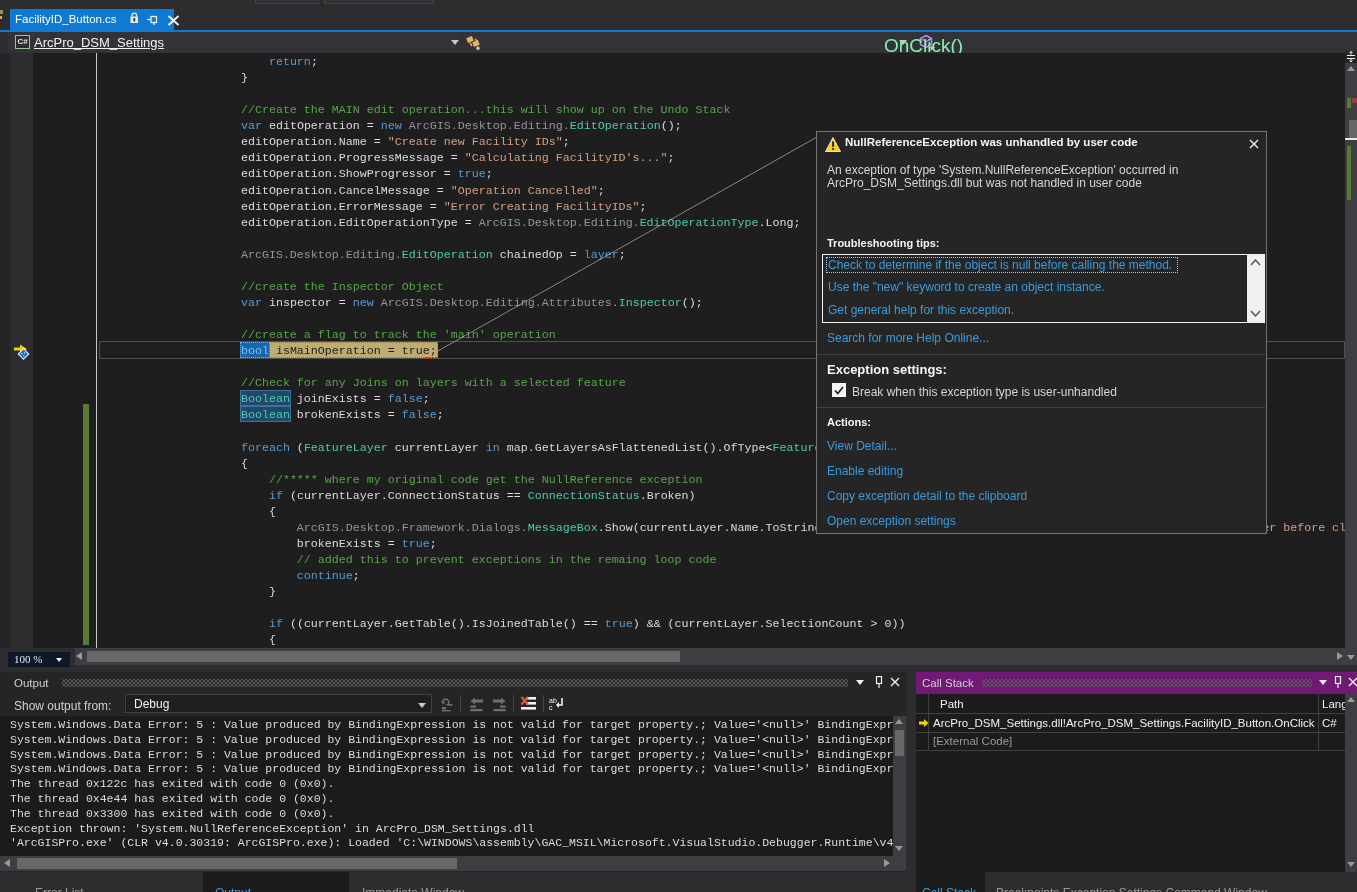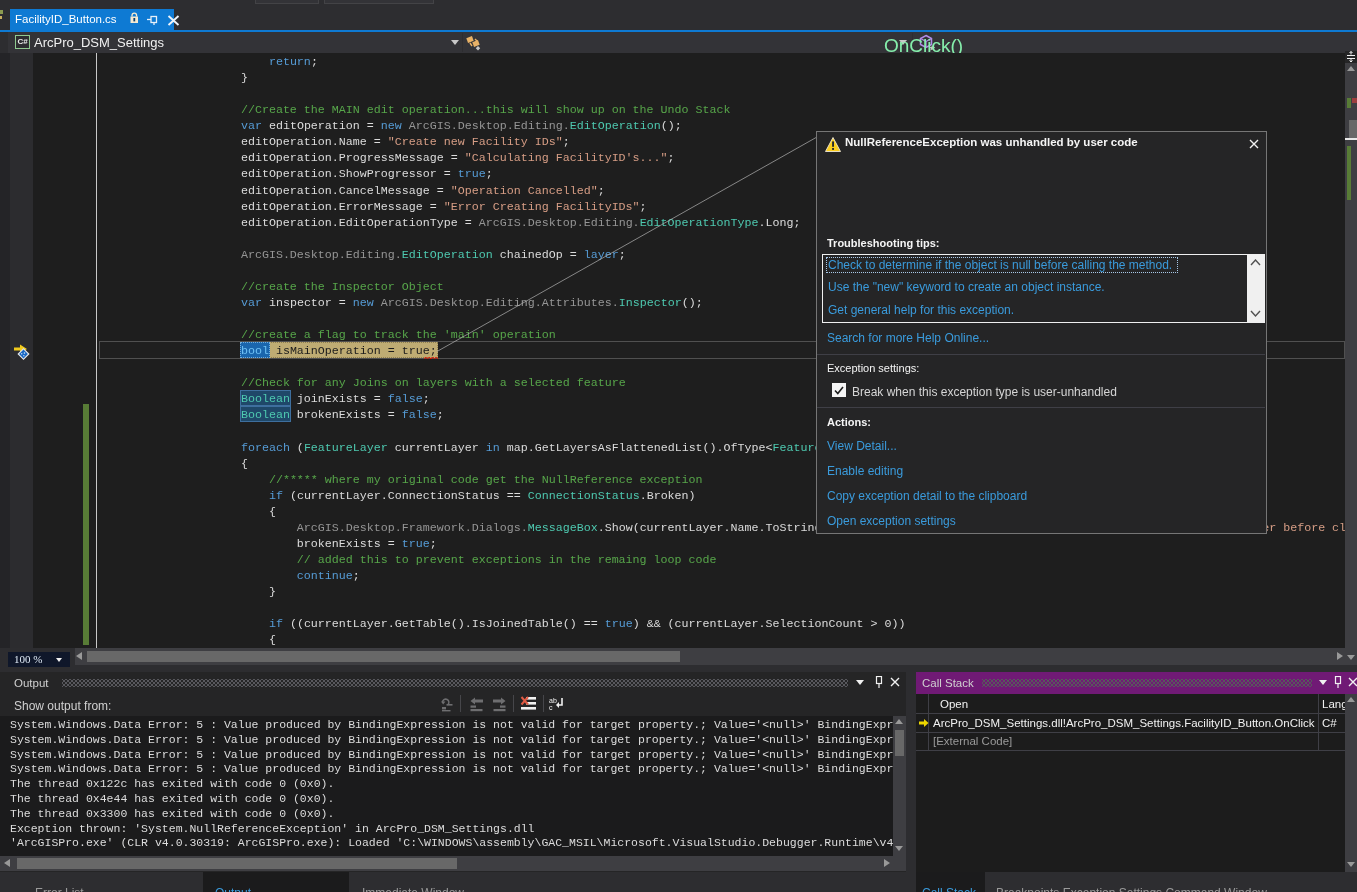--- a/index.html
+++ b/index.html
@@ -44,21 +44,21 @@
     </g>
   </svg>
 </div>
 <div class="abs" style="left:0;top:30px;width:1357px;height:2px;background:#0e7ad3"></div>
 
 <div class="abs" style="left:0;top:32px;width:1357px;height:21px;background:#2d2d30;">
   <div class="abs" style="left:8px;top:0;width:1349px;height:21px;background:#333337;"></div>
   <div class="abs" style="left:462px;top:1px;width:1px;height:19px;background:#2d2d30"></div>
   <div class="abs" style="left:912px;top:1px;width:1px;height:19px;background:#2d2d30"></div>
   <div class="abs" style="left:15px;top:3px;width:15px;height:14px;border:1px solid #8fc98f;background:#2d2d30;color:#e8e8e8;font-size:8px;font-weight:bold;text-align:center;line-height:12px">C#</div>
-  <div class="abs" style="left:34px;top:3px;color:#f1f1f1;font-size:13px;">ArcPro_DSM_Settings</div>
+  <div class="abs" style="left:34px;top:3px;color:#f1f1f1;font-size:13px;text-decoration:underline;">ArcPro_DSM_Settings</div>
   <div class="abs" style="left:451px;top:8px;width:0;height:0;border-left:4px solid transparent;border-right:4px solid transparent;border-top:5px solid #c8c8c8"></div>
   <svg class="abs" style="left:466px;top:3px" width="16" height="16" viewBox="0 0 16 16">
     <rect x="1" y="2" width="6" height="5" fill="#e8b267" transform="rotate(-20 4 4.5)"></rect>
     <rect x="7" y="6" width="6" height="5" fill="#e8b267" transform="rotate(-20 10 8.5)"></rect>
     <path d="M4 8 l2 3 M9 4 l2 2" stroke="#e8b267" stroke-width="1.4" fill="none"></path>
     <path d="M12 11 l2.2 2.2 -2.2 2.2 -2.2 -2.2 z" fill="#c8c8c8"></path>
   </svg>
   <div class="abs" style="left:486px;top:3px;color:#f1f1f1;font-size:13.5px;margin-top:42px;">ArcPro_DSM_Settings.FacilityID_Button</div>
   <div class="abs" style="left:899px;top:8px;width:0;height:0;border-left:4px solid transparent;border-right:4px solid transparent;border-top:5px solid #c8c8c8"></div>
   <svg class="abs" style="left:919px;top:2px" width="18" height="18" viewBox="0 0 18 18">
@@ -164,39 +164,40 @@
 <div class="abs" style="left:816px;top:131px;width:451px;height:403px;background:#252526;border:1px solid #767676;color:#d6d6d6;font-size:12px;">
   <svg class="abs" style="left:8px;top:5px" width="16" height="15" viewBox="0 0 16 15">
     <path d="M8 0.5 L15.5 14.5 H0.5 Z" fill="#fbce1e" stroke="#efe9d8" stroke-width="0.9"></path>
     <rect x="7.1" y="4.4" width="1.9" height="5.4" fill="#262a2e"></rect>
     <rect x="7.1" y="11" width="1.9" height="1.9" fill="#262a2e"></rect>
   </svg>
   <div class="abs" style="left:28px;top:4px;font-weight:bold;color:#f5f5f5;font-size:11.5px">NullReferenceException was unhandled by user code</div>
   <svg class="abs" style="left:432px;top:7px" width="10" height="10" viewBox="0 0 10 10">
       <path d="M1 1 l8 8 M9 1 l-8 8" stroke="#f1f1f1" stroke-width="1.4"></path>
     </svg>
+  <div class="abs" style="left:10px;top:32px;line-height:13.4px">An exception of type 'System.NullReferenceException' occurred in<br>ArcPro_DSM_Settings.dll but was not handled in user code</div>
   <div class="abs" style="left:10px;top:105px;font-weight:bold;color:#f5f5f5;font-size:11px">Troubleshooting tips:</div>
   <div class="abs" style="left:5px;top:122px;width:443px;height:69px;background:#252526;border:1px solid #f0f0f0">
     <div class="abs" style="left:3px;top:2px;width:352px;height:16px;border:1px dotted #a8c8e8"></div>
     <span class="abs lnk" style="left:5px;top:3px">Check to determine if the object is null before calling the method.</span>
     <span class="abs lnk" style="left:5px;top:25px">Use the "new" keyword to create an object instance.</span>
     <span class="abs lnk" style="left:5px;top:48px">Get general help for this exception.</span>
     <div class="abs" style="right:0;top:0;width:17px;height:67px;background:#f0f0f0">
       <svg class="abs" style="left:3px;top:4px" width="11" height="8" viewBox="0 0 11 8">
           <path d="M1 6 l4.5 -5 4.5 5" stroke="#505050" stroke-width="1.4" fill="none"></path>
         </svg>
       <svg class="abs" style="left:3px;top:55px" width="11" height="8" viewBox="0 0 11 8">
           <path d="M1 1 l4.5 5 4.5 -5" stroke="#505050" stroke-width="1.4" fill="none"></path>
         </svg>
     </div>
   </div>
   <span class="abs lnk" style="left:10px;top:199px">Search for more Help Online...</span>
   <div class="abs" style="left:0;top:222px;width:448px;height:1px;background:#3f3f46"></div>
   <div class="abs" style="left:0;top:275px;width:448px;height:1px;background:#3f3f46"></div>
-  <div class="abs" style="left:10px;top:230px;font-weight:normal;color:#f5f5f5;font-size:11px">Exception settings:</div>
+  <div class="abs" style="left:10px;top:230px;font-weight:bold;color:#f5f5f5;font-size:13px">Exception settings:</div>
   <div class="abs" style="left:15px;top:251px;width:14px;height:14px;background:#f5f5f5">
     <svg class="abs" style="left:2px;top:3px" width="10" height="9" viewBox="0 0 10 9">
         <path d="M1 4.5 l2.8 3 L9 1" stroke="#1e1e1e" stroke-width="1.6" fill="none"></path>
       </svg>
   </div>
   <div class="abs" style="left:35px;top:253px;">Break when this exception type is user-unhandled</div>
   <div class="abs" style="left:10px;top:284px;font-weight:bold;color:#f5f5f5;font-size:11px">Actions:</div>
   <span class="abs lnk" style="left:10px;top:307px">View Detail...</span>
   <span class="abs lnk" style="left:10px;top:332px">Enable editing</span>
   <span class="abs lnk" style="left:10px;top:357px">Copy exception detail to the clipboard</span>
@@ -210,20 +211,24 @@
   <svg class="abs" style="left:874px;top:4px" width="10" height="13" viewBox="0 0 10 13">
       <g stroke="#f1f1f1" stroke-width="1.2" fill="none">
         <rect x="2.5" y="0.5" width="5" height="7"></rect>
         <path d="M5 8 v4"></path>
       </g>
     </svg>
   <svg class="abs" style="left:890px;top:5px" width="10" height="10" viewBox="0 0 10 10">
       <path d="M1 1 l8 8 M9 1 l-8 8" stroke="#f1f1f1" stroke-width="1.4"></path>
     </svg>
   <div class="abs" style="left:14px;top:27px;color:#d0d0d0;font-size:12px">Show output from:</div>
+  <div class="abs" style="left:125px;top:22px;width:307px;height:19px;background:#1f1f20;border:1px solid #3f3f46;">
+    <span class="abs" style="left:8px;top:2px;color:#f1f1f1;font-size:12px">Debug</span>
+    <div class="abs" style="left:292px;top:8px;width:0;height:0;border-left:4px solid transparent;border-right:4px solid transparent;border-top:5px solid #c8c8c8"></div>
+  </div>
 
   <div class="abs" style="left:460px;top:23px;width:1px;height:17px;background:#46464a"></div>
   <div class="abs" style="left:513px;top:23px;width:1px;height:17px;background:#46464a"></div>
   <div class="abs" style="left:543px;top:23px;width:1px;height:17px;background:#46464a"></div>
   <svg class="abs" style="left:440px;top:24px" width="15" height="16" viewBox="0 0 15 16">
       <g stroke="#6e6e70" stroke-width="1.5" fill="none">
         <path d="M2.5 6.5 a3.2 3.2 0 1 1 5 2.5"></path>
       </g>
       <path d="M1 5.5 l2.2 3 2.2 -3 z" fill="#6e6e70"></path>
       <rect x="6.5" y="8" width="6" height="1.6" fill="#6e6e70"></rect>
@@ -295,21 +300,21 @@
       <g stroke="#f1f1f1" stroke-width="1.2" fill="none">
         <rect x="2.5" y="0.5" width="5" height="7"></rect>
         <path d="M5 8 v4"></path>
       </g>
     </svg>
   <svg class="abs" style="left:432px;top:5px" width="10" height="10" viewBox="0 0 10 10">
       <path d="M1 1 l8 8 M9 1 l-8 8" stroke="#f1f1f1" stroke-width="1.4"></path>
     </svg>
 
   <div class="abs" style="left:0;top:22px;width:429px;height:178px;background:#1c1c1c"></div>
-  <span class="abs" style="left:24px;top:26px;color:#f1f1f1;font-size:11.5px">Open</span>
+  <span class="abs" style="left:24px;top:26px;color:#f1f1f1;font-size:11.5px">Path</span>
   <span class="abs" style="left:406px;top:26px;color:#f1f1f1;font-size:11.5px">Lang</span>
   <div class="abs" style="left:0;top:41px;width:429px;height:1px;background:#3f3f46"></div>
   <div class="abs" style="left:0;top:60px;width:429px;height:1px;background:#3f3f46"></div>
   <div class="abs" style="left:0;top:78px;width:429px;height:1px;background:#3f3f46"></div>
   <div class="abs" style="left:12px;top:22px;width:1px;height:56px;background:#3f3f46"></div>
   <div class="abs" style="left:402px;top:22px;width:1px;height:56px;background:#3f3f46"></div>
   <svg class="abs" style="left:2px;top:46px" width="11" height="10" viewBox="0 0 11 10">
       <path d="M1 3.5 h5 V1 l4.5 4 -4.5 4 V6.5 h-5 z" fill="#eed700"></path>
     </svg>
   <span class="abs" style="left:17px;top:45px;color:#f1f1f1;font-size:11.5px">ArcPro_DSM_Settings.dll!ArcPro_DSM_Settings.FacilityID_Button.OnClick</span>

